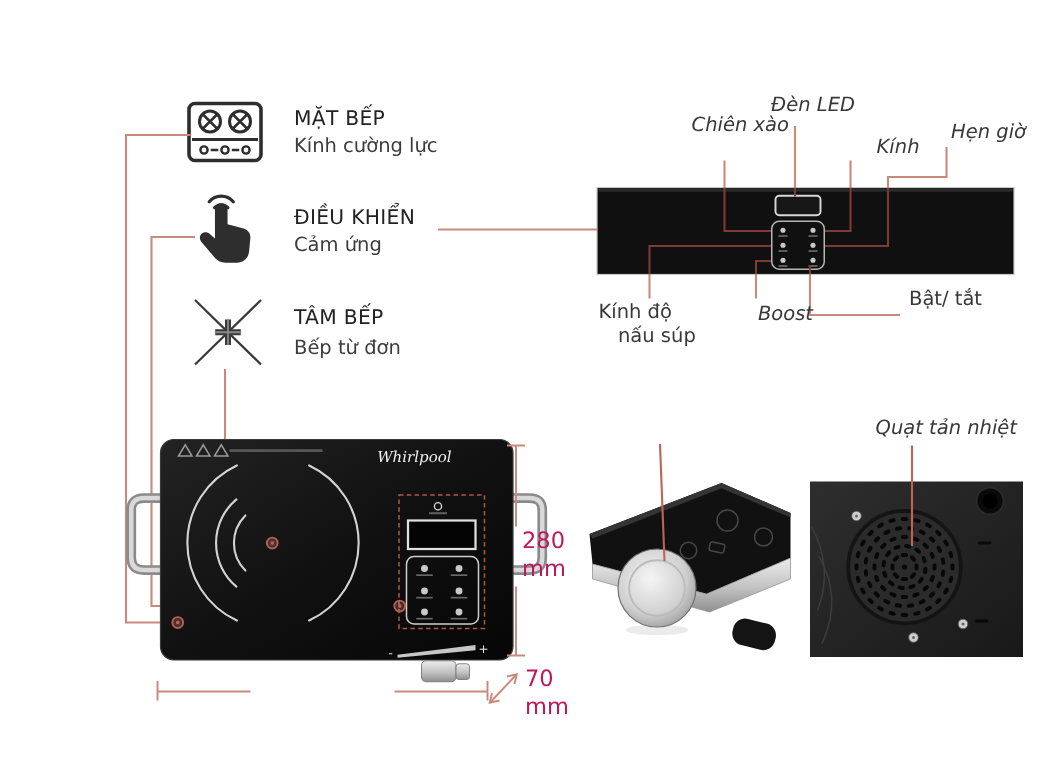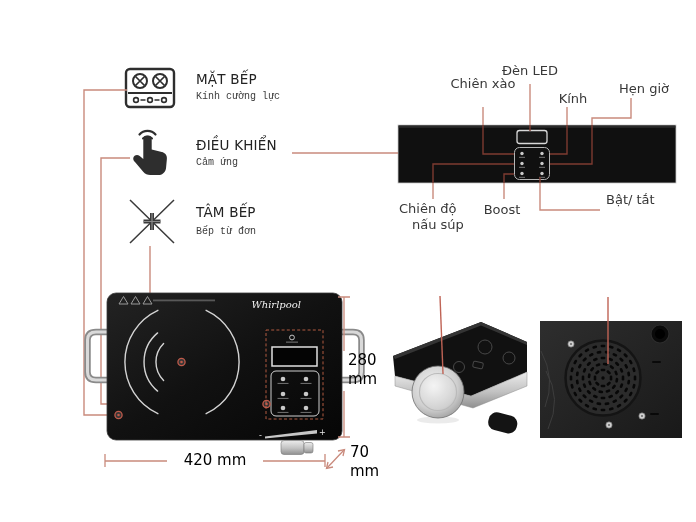--- a/index.html
+++ b/index.html
@@ -1,24 +1,24 @@
 <!DOCTYPE html>
 <html><head>
 <meta charset="utf-8">
 <style>
   html,body{margin:0;padding:0;background:#fff;}
   .stage{position:relative;width:696px;height:522px;background:#fff;overflow:hidden;
          font-family:"DejaVu Sans","Liberation Sans",sans-serif;}
   .stage svg{position:absolute;left:0;top:0;}
   .lbl{position:absolute;color:#333;font-size:13px;line-height:1.15;white-space:nowrap;}
   .feat-title{font-weight:normal;color:#222;font-size:13.5px;letter-spacing:.2px;}
-  .feat-sub{color:#3c3c3c;font-size:10px;font-family:Liberation Mono, monospace;}
+  .feat-sub{color:#3c3c3c;font-size:13px;}
   .callout{color:#383838;font-size:13px;}
-  .center{text-align:center;}
-  .dim{color:#000000;font-size:15px;}
+  .center{text-align:right;font-style:italic;}
+  .dim{color:#be185d;font-size:15px;}
 </style>
 </head>
 <body>
 
 <div class="stage">
 
 <svg width="696" height="522" viewBox="0 0 696 522">
   <defs>
     <linearGradient id="bodyGrad" x1="0" y1="0" x2="1" y2="1">
       <stop offset="0" stop-color="#232323"></stop>
@@ -323,25 +323,25 @@
 <div class="lbl feat-sub" style="left:196px;top:91px">Kính cường lực</div>
 <div class="lbl feat-title" style="left:196px;top:138px">ĐIỀU KHIỂN</div>
 <div class="lbl feat-sub" style="left:196px;top:157px">Cảm ứng</div>
 <div class="lbl feat-title" style="left:196px;top:205px">TÂM BẾP</div>
 <div class="lbl feat-sub" style="left:196px;top:226px">Bếp từ đơn</div>
 
 <div class="lbl callout center" style="left:490px;top:64px;width:80px">Đèn LED</div>
 <div class="lbl callout center" style="left:604px;top:82px;width:80px">Hẹn giờ</div>
 <div class="lbl callout center" style="left:440px;top:77px;width:86px">Chiên xào</div>
 <div class="lbl callout center" style="left:533px;top:92px;width:80px">Kính</div>
-<div class="lbl callout" style="left:399px;top:202px">Chiên độ</div>
+<div class="lbl callout" style="left:399px;top:202px">Kính độ</div>
 <div class="lbl callout" style="left:412px;top:218px">nấu súp</div>
 <div class="lbl callout center" style="left:462px;top:203px;width:80px">Boost</div>
 <div class="lbl callout" style="left:606px;top:193px">Bật/ tắt</div>
 
-<div class="lbl dim center" style="left:165px;top:452px;width:100px">420 mm</div>
 <div class="lbl dim" style="left:348px;top:352px">280</div>
 <div class="lbl dim" style="left:348px;top:371px">mm</div>
 <div class="lbl dim" style="left:350px;top:444px">70</div>
 <div class="lbl dim" style="left:350px;top:463px">mm</div>
 
+<div class="lbl callout center" style="left:536px;top:279px;width:142px">Quạt tản nhiệt</div>
 
 </div>
 
 </body></html>

